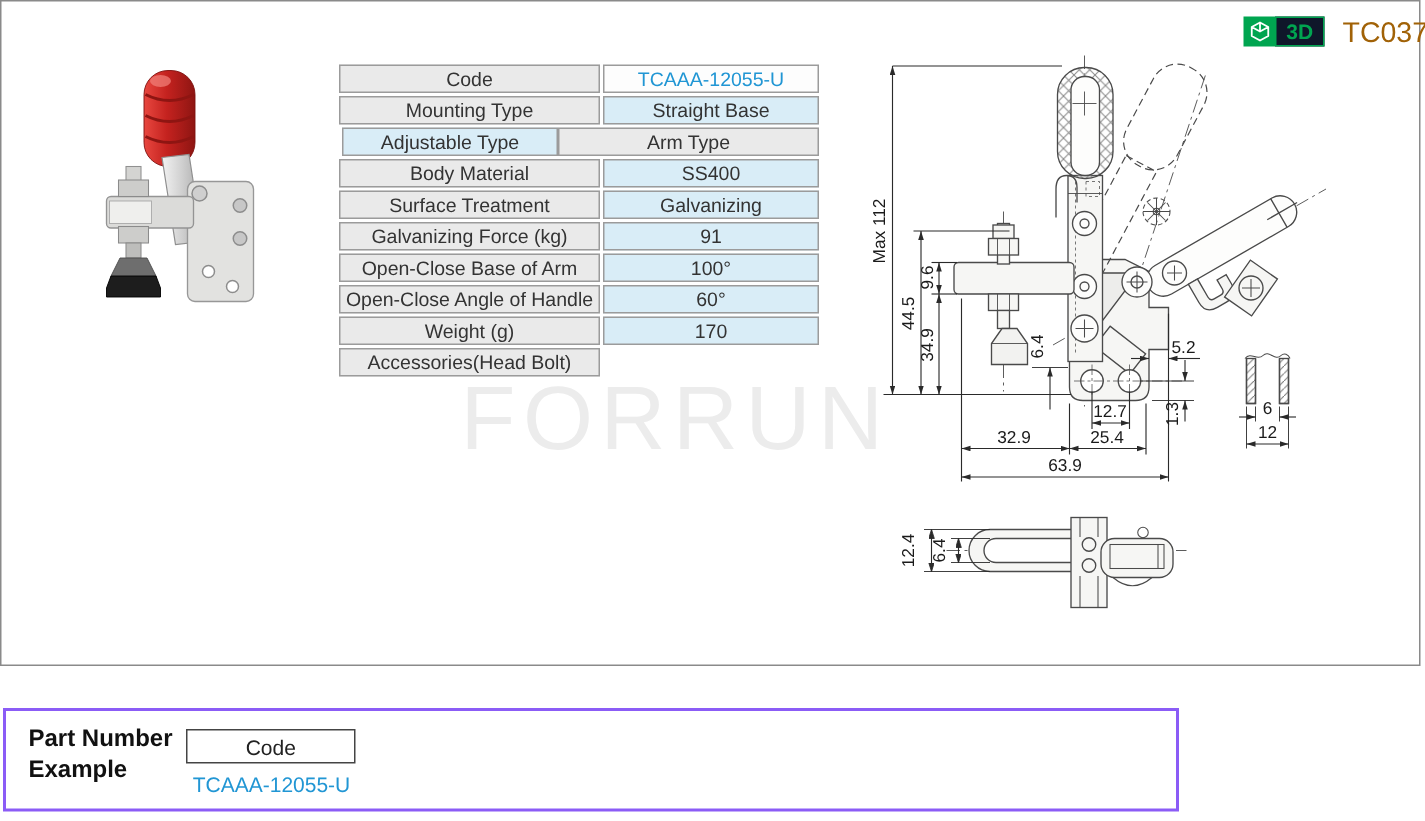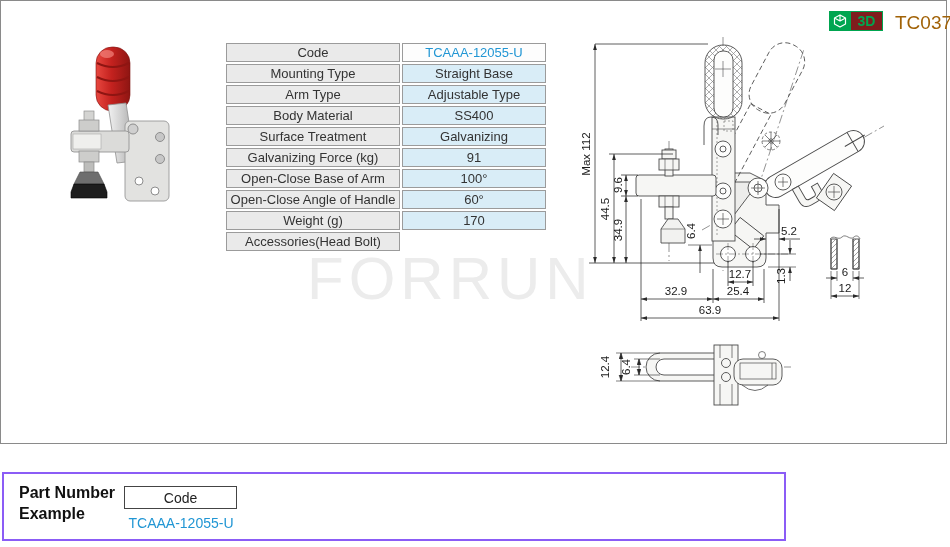--- a/index.html
+++ b/index.html
@@ -24,21 +24,21 @@
   .spec-cell { border:1px solid #9b9b9b; font-size:13px; display:flex;
                align-items:center; justify-content:center; color:#333; }
   .spec-label { width:174px; background:#eaeaea; }
   .spec-value { width:144px; background:#d9edf7; margin-left:2px; }
   .spec-value.first { background:#fdfdfd; color:#2196d4; }
 
   
   .badge-3d { position:absolute; left:828px; top:10px; height:20px; display:flex; z-index:1; cursor:pointer; }
   .badge-cube { width:21px; height:20px; background:#00a550; display:flex; align-items:center; justify-content:center; }
   .badge-label { width:33px; height:20px; border:1px solid #00a550; color:#00a550;
-                 font-weight:bold; font-size:14px; display:flex; align-items:center; justify-content:center; background:#7f1d1d;text-align:center; }
+                 font-weight:bold; font-size:14px; display:flex; align-items:center; justify-content:center; background:#0f172a;text-align:center; }
   .page-code { position:absolute; left:894px; top:11px; font-size:19px; color:#a16207; z-index:1; }
 
   .drawing { position:absolute; z-index:1; }
 
   
   .pn-panel { position:absolute; left:2px; top:472px; width:784px; height:69px;
               border:2px solid #8b5cf6; background:#fff; }
   .pn-title { position:absolute; left:15px; top:9px; width:105px;
               font-size:16px; font-weight:bold; line-height:1.3; color:#111; }
   .pn-code-box { position:absolute; left:120px; top:12px; width:113px; height:23px;
@@ -109,22 +109,22 @@
     <div class="spec-table">
       <div class="spec-row">
         <div class="spec-cell spec-label">Code</div>
         <div class="spec-cell spec-value first">TCAAA-12055-U</div>
       </div>
       <div class="spec-row">
         <div class="spec-cell spec-label">Mounting Type</div>
         <div class="spec-cell spec-value">Straight Base</div>
       </div>
       <div class="spec-row">
+        <div class="spec-cell spec-value">Adjustable Type</div>
         <div class="spec-cell spec-label">Arm Type</div>
-        <div class="spec-cell spec-value">Adjustable Type</div>
       </div>
       <div class="spec-row">
         <div class="spec-cell spec-label">Body Material</div>
         <div class="spec-cell spec-value">SS400</div>
       </div>
       <div class="spec-row">
         <div class="spec-cell spec-label">Surface Treatment</div>
         <div class="spec-cell spec-value">Galvanizing</div>
       </div>
       <div class="spec-row">

